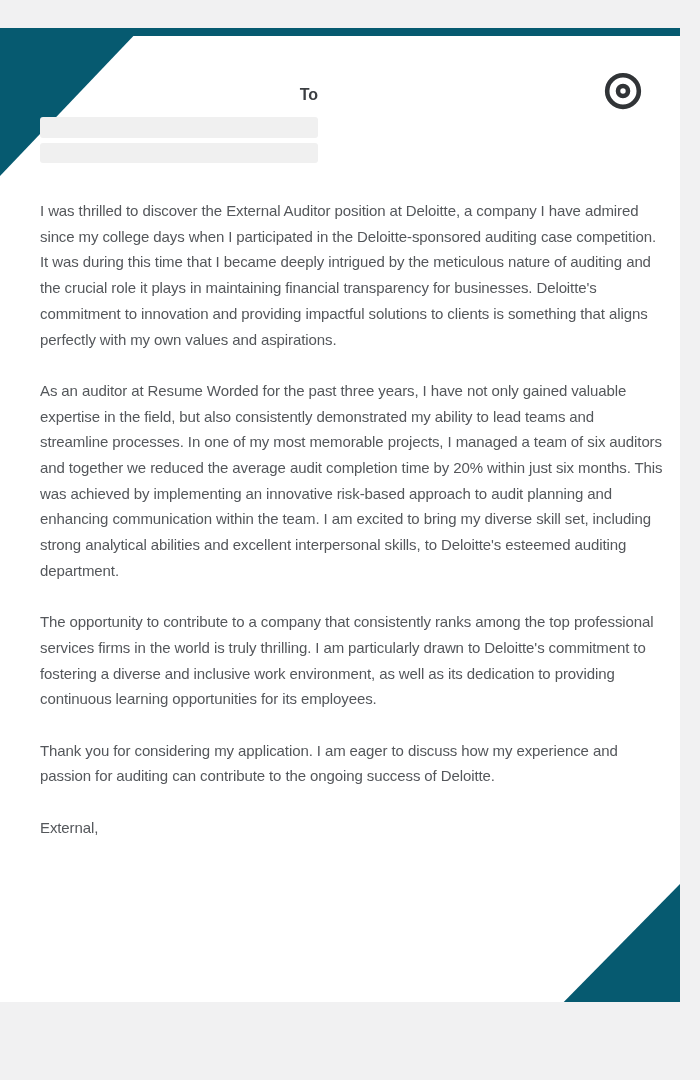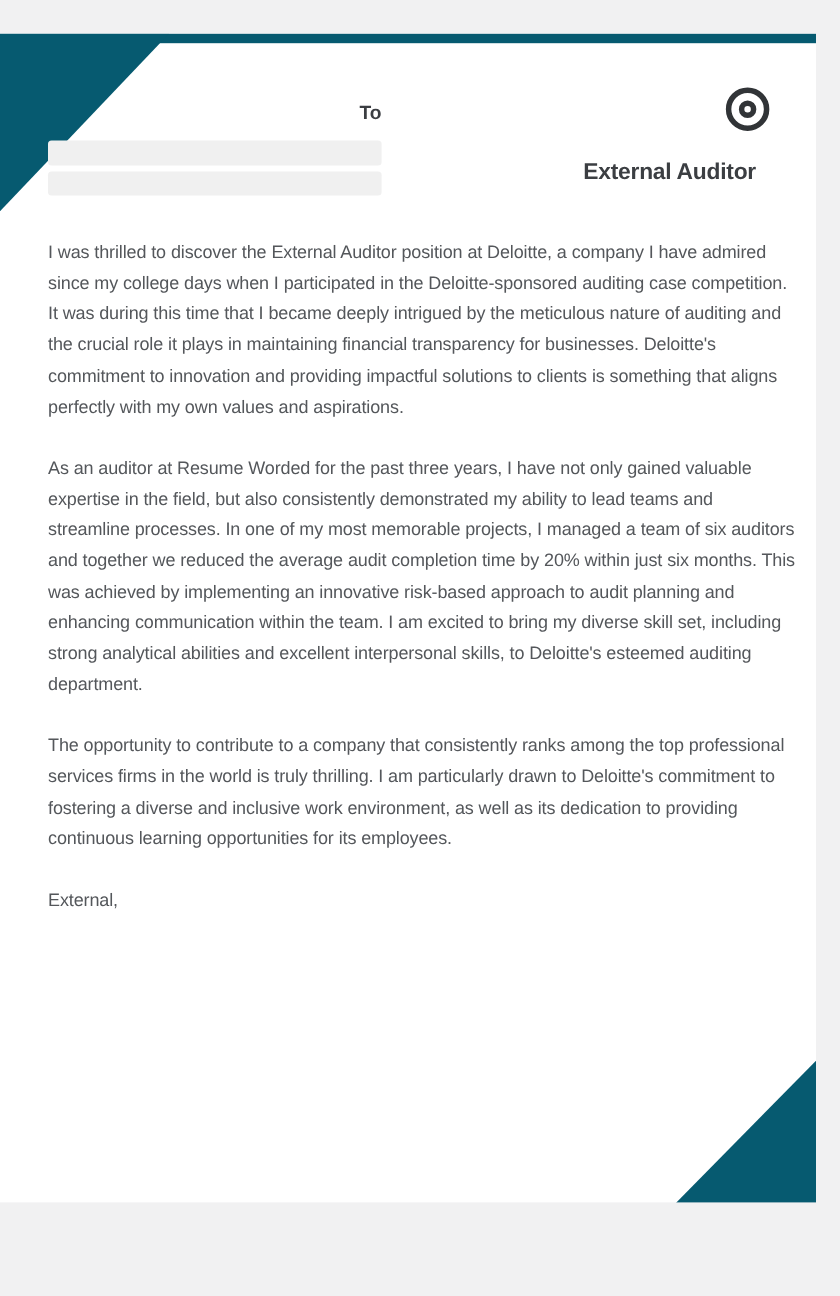--- a/index.html
+++ b/index.html
@@ -99,26 +99,26 @@
     <div class="to-label">To</div>
     <div class="ph-bar one"></div>
     <div class="ph-bar two"></div>
 
     <div class="logo">
       <svg width="40" height="40" viewBox="0 0 48 48">
         <circle cx="24" cy="24" r="19" fill="none" stroke="#313437" stroke-width="5.5"></circle>
         <circle cx="24" cy="24" r="6" fill="none" stroke="#313437" stroke-width="5.5"></circle>
       </svg>
     </div>
-    <div class="job-title">External Auditor</div>
 
     <div class="letter">
       <div>
           <p>I was thrilled to discover the External Auditor position at Deloitte, a company I have admired since my college days when I participated in the Deloitte-sponsored auditing case competition. It was during this time that I became deeply intrigued by the meticulous nature of auditing and the crucial role it plays in maintaining financial transparency for businesses. Deloitte's commitment to innovation and providing impactful solutions to clients is something that aligns perfectly with my own values and aspirations.</p>
           <p>As an auditor at Resume Worded for the past three years, I have not only gained valuable expertise in the field, but also consistently demonstrated my ability to lead teams and streamline processes. In one of my most memorable projects, I managed a team of six auditors and together we reduced the average audit completion time by 20% within just six months. This was achieved by implementing an innovative risk-based approach to audit planning and enhancing communication within the team. I am excited to bring my diverse skill set, including strong analytical abilities and excellent interpersonal skills, to Deloitte's esteemed auditing department.</p>
           <p>The opportunity to contribute to a company that consistently ranks among the top professional services firms in the world is truly thrilling. I am particularly drawn to Deloitte's commitment to fostering a diverse and inclusive work environment, as well as its dedication to providing continuous learning opportunities for its employees.</p>
+          <p>Thank you for considering my application. I am eager to discuss how my experience and passion for auditing can contribute to the ongoing success of Deloitte.</p>
         </div>
       <p>External,</p>
     </div>
   </div>
 
   <div class="page-gap"></div>
 </div>
 
 </body></html>

